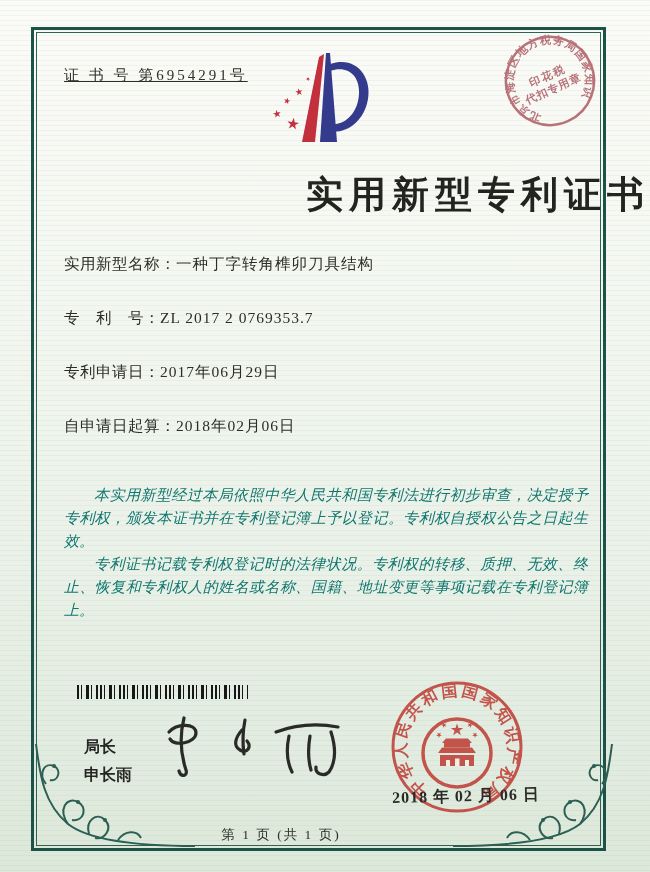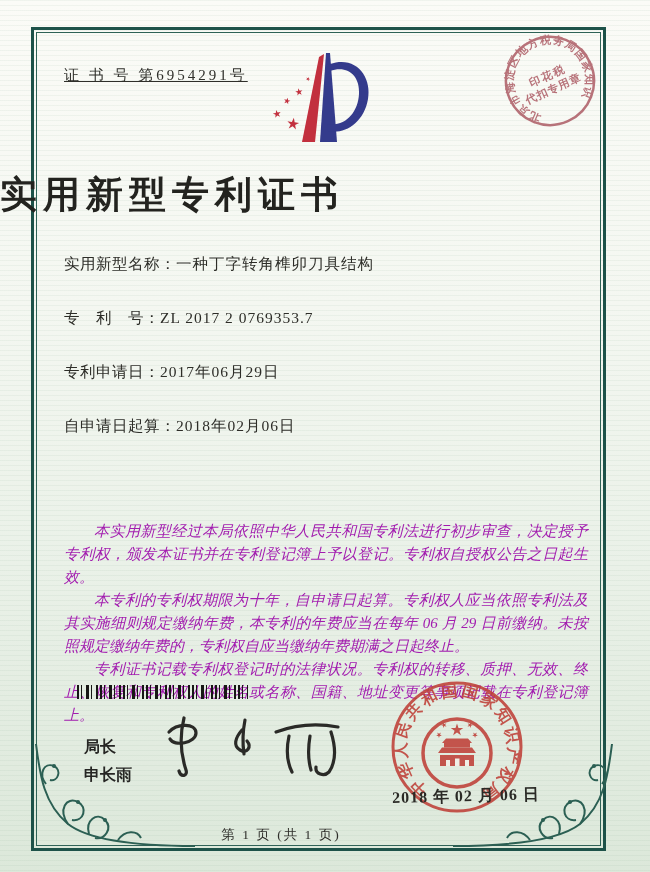--- a/index.html
+++ b/index.html
@@ -17,32 +17,32 @@
     border:3px solid #1d5249;
   }
   .frame::before{
     content:"";position:absolute;inset:2px;border:1px solid #2f6357;
   }
   .cert-number{
     position:absolute;left:64px;top:66px;font-size:15px;letter-spacing:3px;color:#2f2f2a;text-decoration:underline;
   }
   .logo{position:absolute;left:262px;top:50px;}
   .title{
-    position:absolute;left:0;top:170px;width:650px;text-align:left;
+    position:absolute;left:0;top:170px;width:650px;text-align:right;
     font-size:37px;font-weight:700;letter-spacing:6px;color:#23231f;
   }
   .fields{
     position:absolute;left:64px;top:253px;display:flex;flex-direction:column;gap:33px;
     font-size:15.5px;color:#2d2d28;letter-spacing:0.5px;
   }
   .field-row{white-space:nowrap;line-height:21px;}
   .field-row .val{letter-spacing:1px;}
   .paras{
-    position:absolute;left:64px;top:520px;width:524px;
-    font-size:15px;line-height:23px;text-align:justify;color:#a21caf;font-style:italic;
+    position:absolute;left:64px;top:484px;width:524px;
+    font-size:15px;line-height:23px;text-align:justify;color:#0f766e;font-style:italic;
   }
   .paras p{margin:0;text-indent:2em;}
   .barcode{
     position:absolute;left:77px;top:685px;width:171px;height:14px;
     background:repeating-linear-gradient(90deg,
       #171715 0 2px,transparent 2px 4px,
       #171715 4px 5px,transparent 5px 9px,
       #171715 9px 12px,transparent 12px 14px,
       #171715 14px 15px,transparent 15px 19px,
       #171715 19px 21px,transparent 21px 23px);
@@ -106,21 +106,20 @@
 
 <div class="fields">
   <div class="field-row"><span>实用新型名称：</span><span class="val">一种丁字转角榫卯刀具结构</span></div>
   <div class="field-row"><span>专　利　号：</span><span class="val">ZL 2017 2 0769353.7</span></div>
   <div class="field-row"><span>专利申请日：</span><span class="val">2017年06月29日</span></div>
   <div class="field-row"><span>自申请日起算：</span><span class="val">2018年02月06日</span></div>
 </div>
 
 <div class="paras">
   <p>本实用新型经过本局依照中华人民共和国专利法进行初步审查，决定授予专利权，颁发本证书并在专利登记簿上予以登记。专利权自授权公告之日起生效。</p>
-  <p>本专利的专利权期限为十年，自申请日起算。专利权人应当依照专利法及其实施细则规定缴纳年费，本专利的年费应当在每年 06 月 29 日前缴纳。未按照规定缴纳年费的，专利权自应当缴纳年费期满之日起终止。</p>
   <p>专利证书记载专利权登记时的法律状况。专利权的转移、质押、无效、终止、恢复和专利权人的姓名或名称、国籍、地址变更等事项记载在专利登记簿上。</p>
 </div>
 
 <div class="barcode"></div>
 
 <div class="signer">
   <div>局长</div>
   <div>申长雨</div>
 </div>
 

